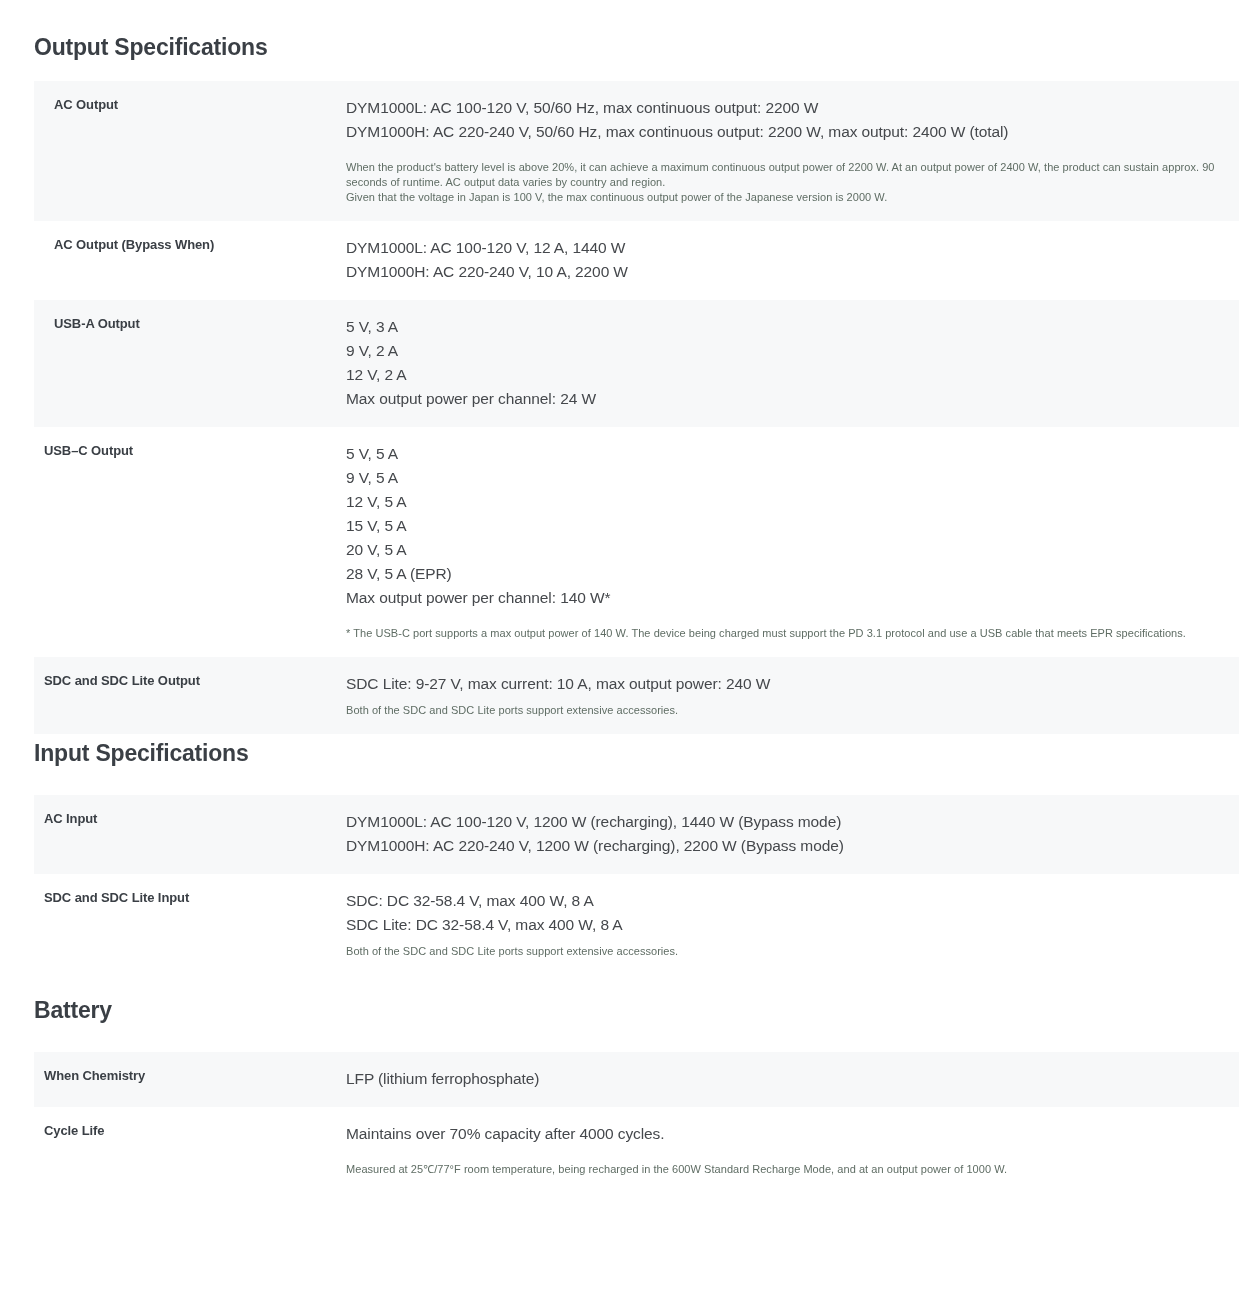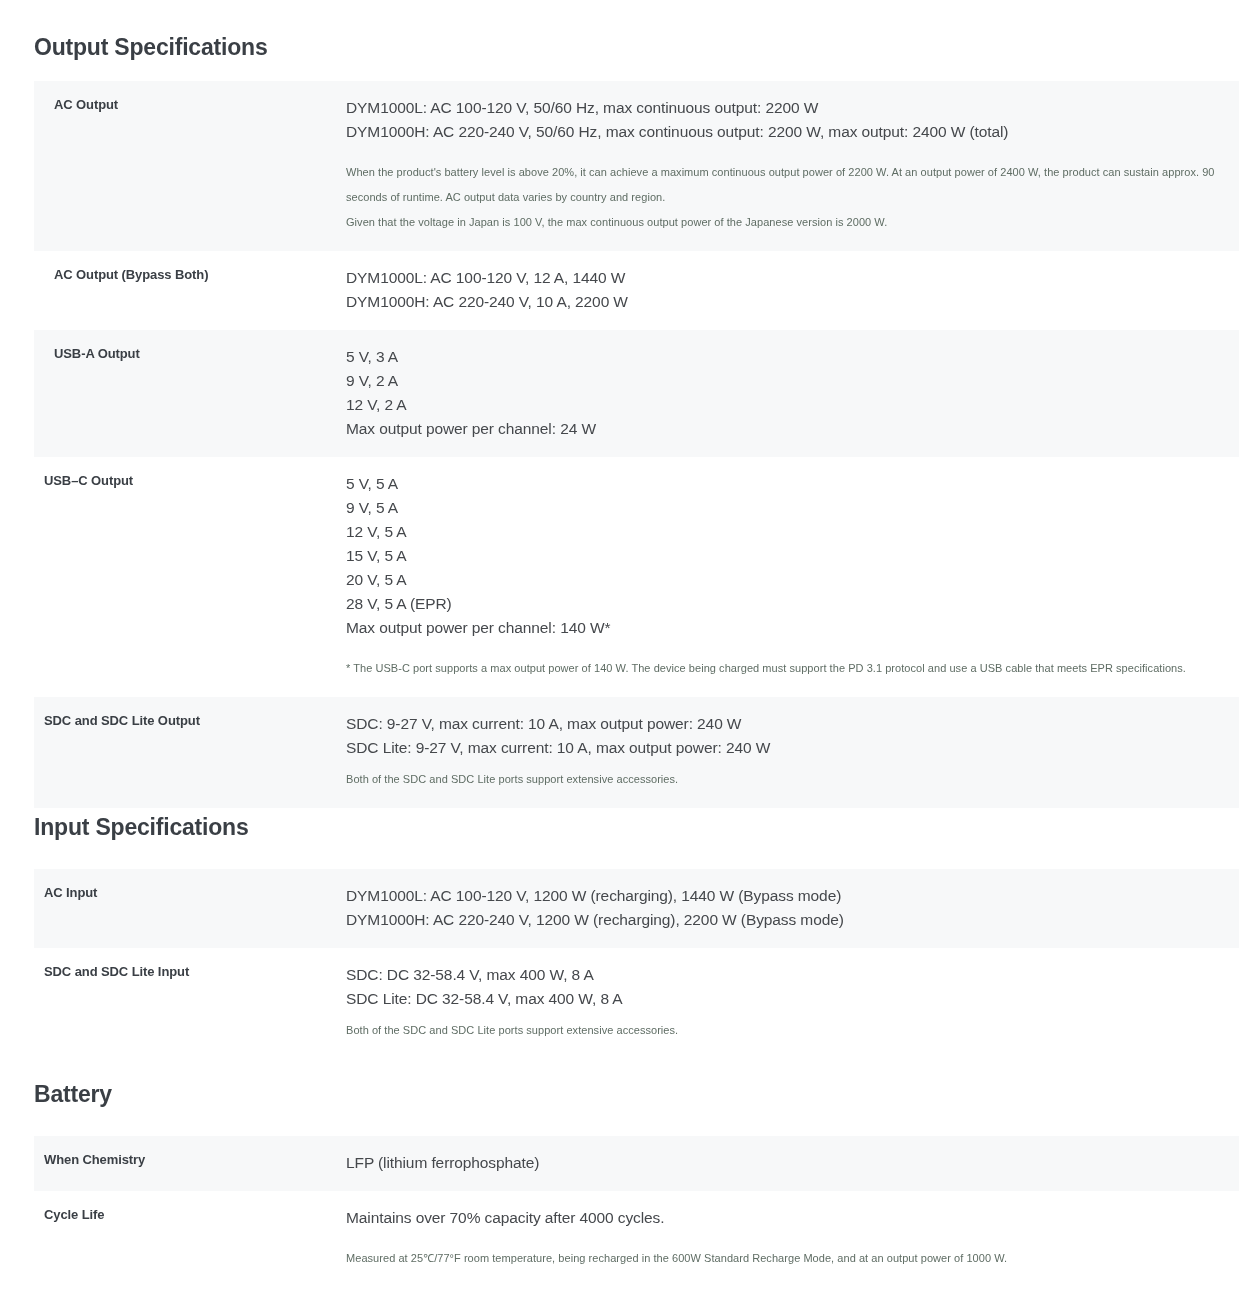--- a/index.html
+++ b/index.html
@@ -66,21 +66,21 @@
   }
   .spec-line {
     font-size: 15.5px;
     line-height: 24px;
     color: #45484c;
     letter-spacing: -0.1px;
     white-space: nowrap;
   }
   .spec-note {
     font-size: 11px;
-    line-height: 25px;
+    line-height: 15px;
     color: #5f6d64;
     letter-spacing: 0.05px;
     margin-top: 16px;
   }
   .spec-note.tight { margin-top: 7px; }
   .spec-note p { margin: 0; }
   .gap-md { height: 28px; }
 </style>
 </head>
 <body>
@@ -97,21 +97,21 @@
         <div class="spec-line">DYM1000L: AC 100-120 V, 50/60 Hz, max continuous output: 2200 W</div>
         <div class="spec-line">DYM1000H: AC 220-240 V, 50/60 Hz, max continuous output: 2200 W, max output: 2400 W (total)</div>
         <div class="spec-note">
           <p>When the product's battery level is above 20%, it can achieve a maximum continuous output power of 2200 W. At an output power of 2400 W, the product can sustain approx. 90 seconds of runtime. AC output data varies by country and region.</p>
           <p>Given that the voltage in Japan is 100 V, the max continuous output power of the Japanese version is 2000 W.</p>
         </div>
       </div>
     </div>
 
     <div class="spec-row plain">
-      <div class="spec-label">AC Output (Bypass Both)</div>
+      <div class="spec-label">AC Output (Bypass When)</div>
       <div class="spec-value">
         <div class="spec-line">DYM1000L: AC 100-120 V, 12 A, 1440 W</div>
         <div class="spec-line">DYM1000H: AC 220-240 V, 10 A, 2200 W</div>
       </div>
     </div>
 
     <div class="spec-row shaded">
       <div class="spec-label">USB-A Output</div>
       <div class="spec-value">
         <div class="spec-line">5 V, 3 A</div>
@@ -133,21 +133,20 @@
         <div class="spec-line">Max output power per channel: 140 W*</div>
         <div class="spec-note">
           <p>* The USB-C port supports a max output power of 140 W. The device being charged must support the PD 3.1 protocol and use a USB cable that meets EPR specifications.</p>
         </div>
       </div>
     </div>
 
     <div class="spec-row shaded">
       <div class="spec-label tight">SDC and SDC Lite Output</div>
       <div class="spec-value">
-        <div class="spec-line">SDC: 9-27 V, max current: 10 A, max output power: 240 W</div>
         <div class="spec-line">SDC Lite: 9-27 V, max current: 10 A, max output power: 240 W</div>
         <div class="spec-note tight">
           <p>Both of the SDC and SDC Lite ports support extensive accessories.</p>
         </div>
       </div>
     </div>
 
   </div>
 
   <h2 class="section-heading" id="heading-input-specifications">Input Specifications</h2>

